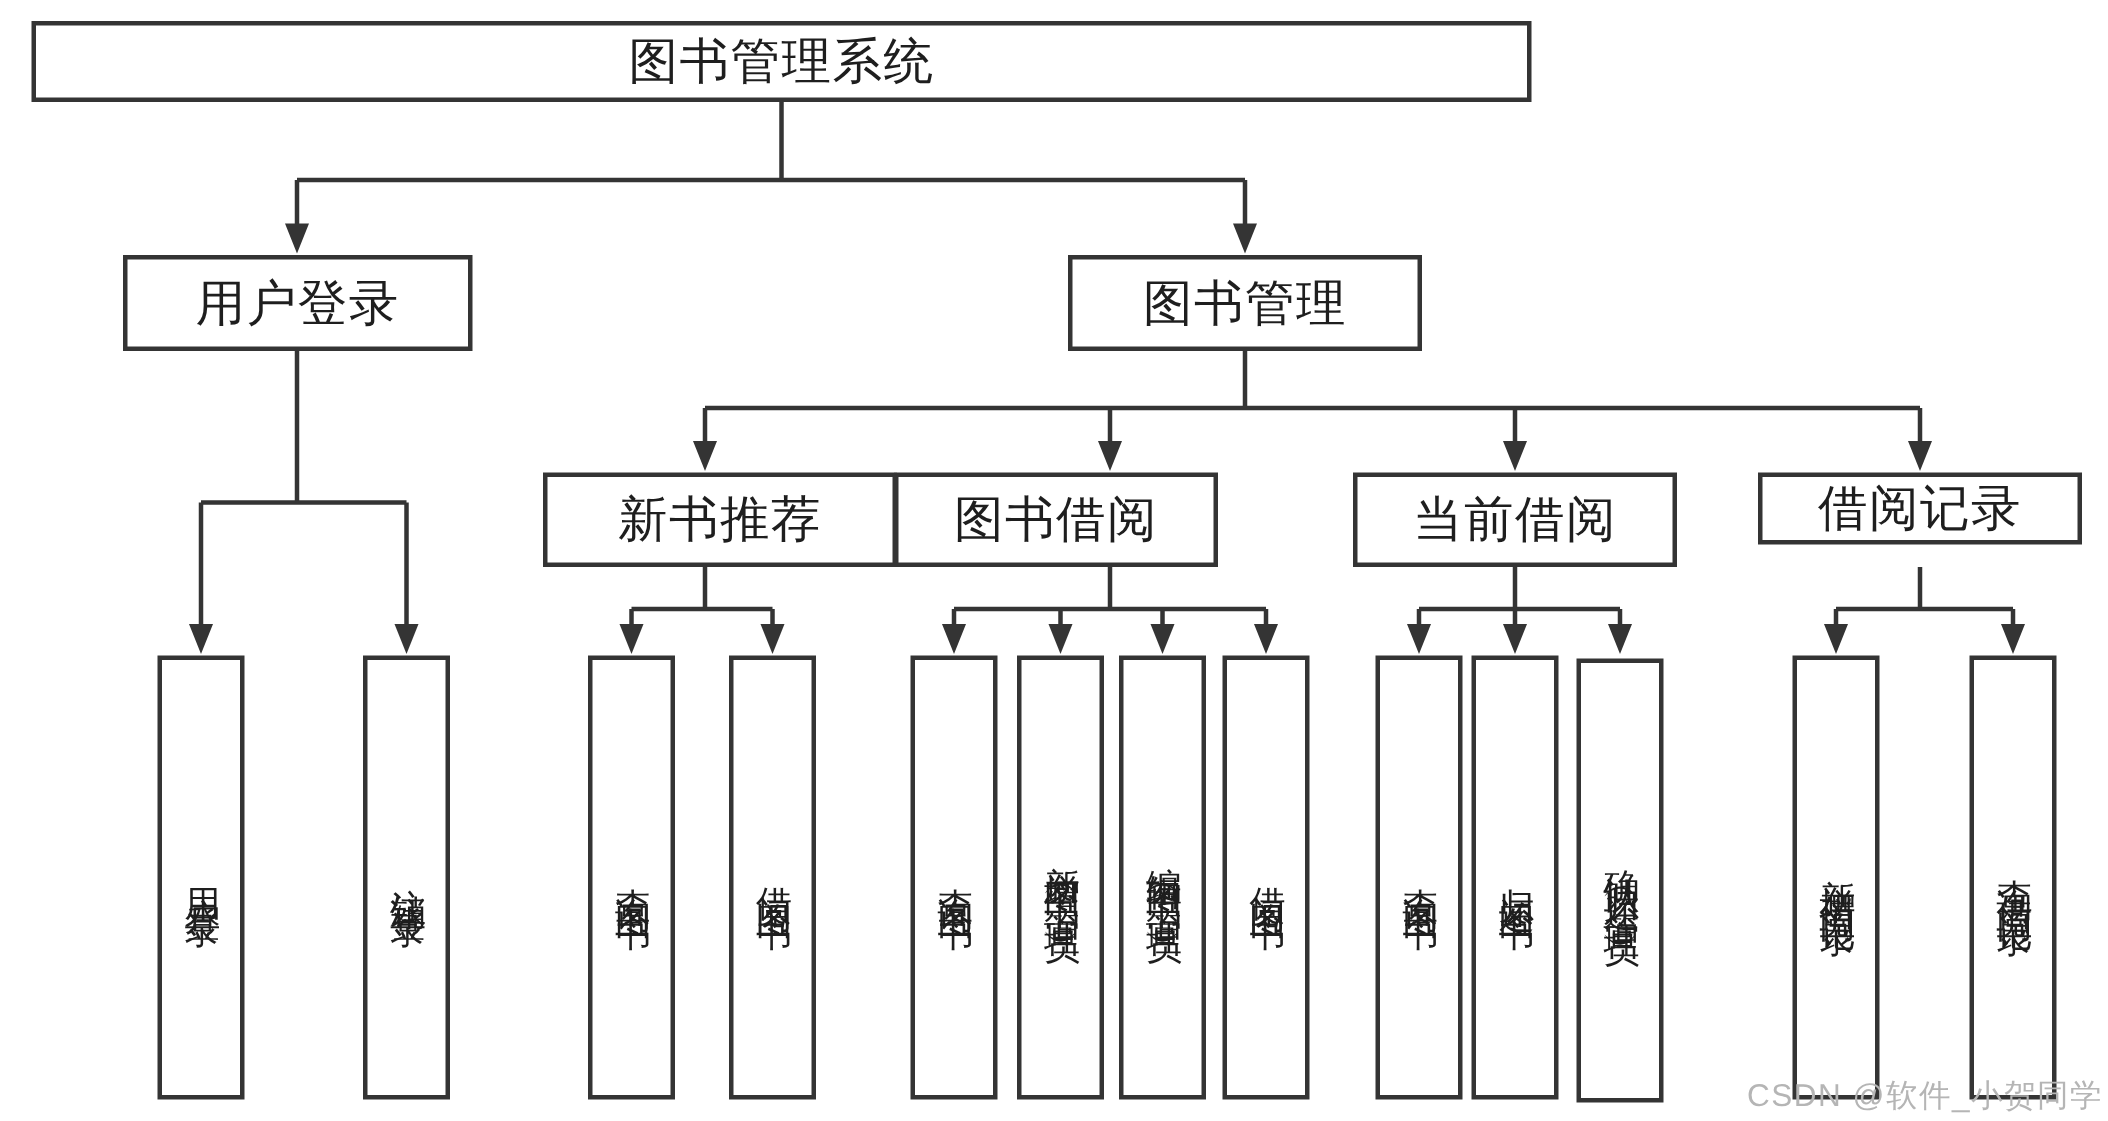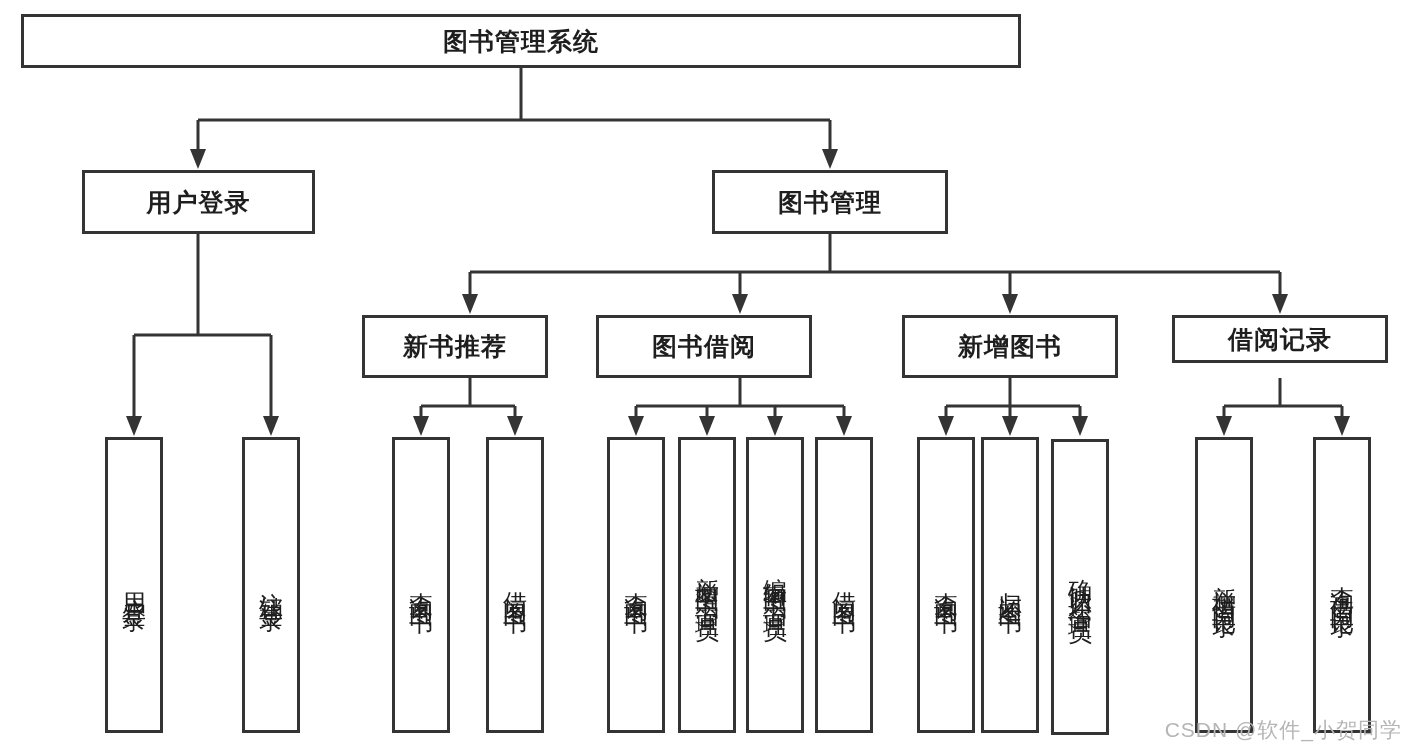--- a/index.html
+++ b/index.html
@@ -15,21 +15,21 @@
     position:absolute;
     box-sizing:border-box;
     border:3px solid #343434;
     background:#ffffff;
     color:#1e1e1e;
     display:flex;
     align-items:center;
     justify-content:center;
     text-align:center;
   }
-  .node-h{font-size:25px;letter-spacing:1px;font-weight:bold;}
+  .node-h{font-size:33px;letter-spacing:1px;}
   .node-v{font-size:24px;}
   .vtext{
     writing-mode:vertical-rl;
     text-orientation:mixed;
     letter-spacing:6px;
     line-height:1;
     white-space:nowrap;
   }
   #watermark{
     position:absolute;
@@ -85,23 +85,23 @@
     <path class="ln" d="M1280 378 V406 M1224 406 H1342 M1224 406 V419 M1342 406 V419"></path>
     <use class="ar" href="#arrow" transform="translate(1224,436)"></use>
     <use class="ar" href="#arrow" transform="translate(1342,436)"></use>
   </svg>
 
   <div class="node node-h" style="left:21px;top:14px;width:1000px;height:54px;">图书管理系统</div>
 
   <div class="node node-h" style="left:82px;top:170px;width:233px;height:64px;">用户登录</div>
   <div class="node node-h" style="left:712px;top:170px;width:236px;height:64px;text-align:right;">图书管理</div>
 
-  <div class="node node-h" style="left:362px;top:315px;width:186px;height:63px;">新书推荐</div>
+  <div class="node node-h" style="left:362px;top:315px;width:236px;height:63px;">新书推荐</div>
   <div class="node node-h" style="left:596px;top:315px;width:216px;height:63px;">图书借阅</div>
-  <div class="node node-h" style="left:902px;top:315px;width:216px;height:63px;">新增图书</div>
+  <div class="node node-h" style="left:902px;top:315px;width:216px;height:63px;">当前借阅</div>
   <div class="node node-h" style="left:1172px;top:315px;width:216px;height:48px;">借阅记录</div>
 
   <div class="node node-v" style="left:105px;top:437px;width:58px;height:296px;">
     <span class="vtext">用户登录</span>
   </div>
   <div class="node node-v" style="left:242px;top:437px;width:58px;height:296px;">
     <span class="vtext">注销登录</span>
   </div>
 
   <div class="node node-v" style="left:392px;top:437px;width:58px;height:296px;">

